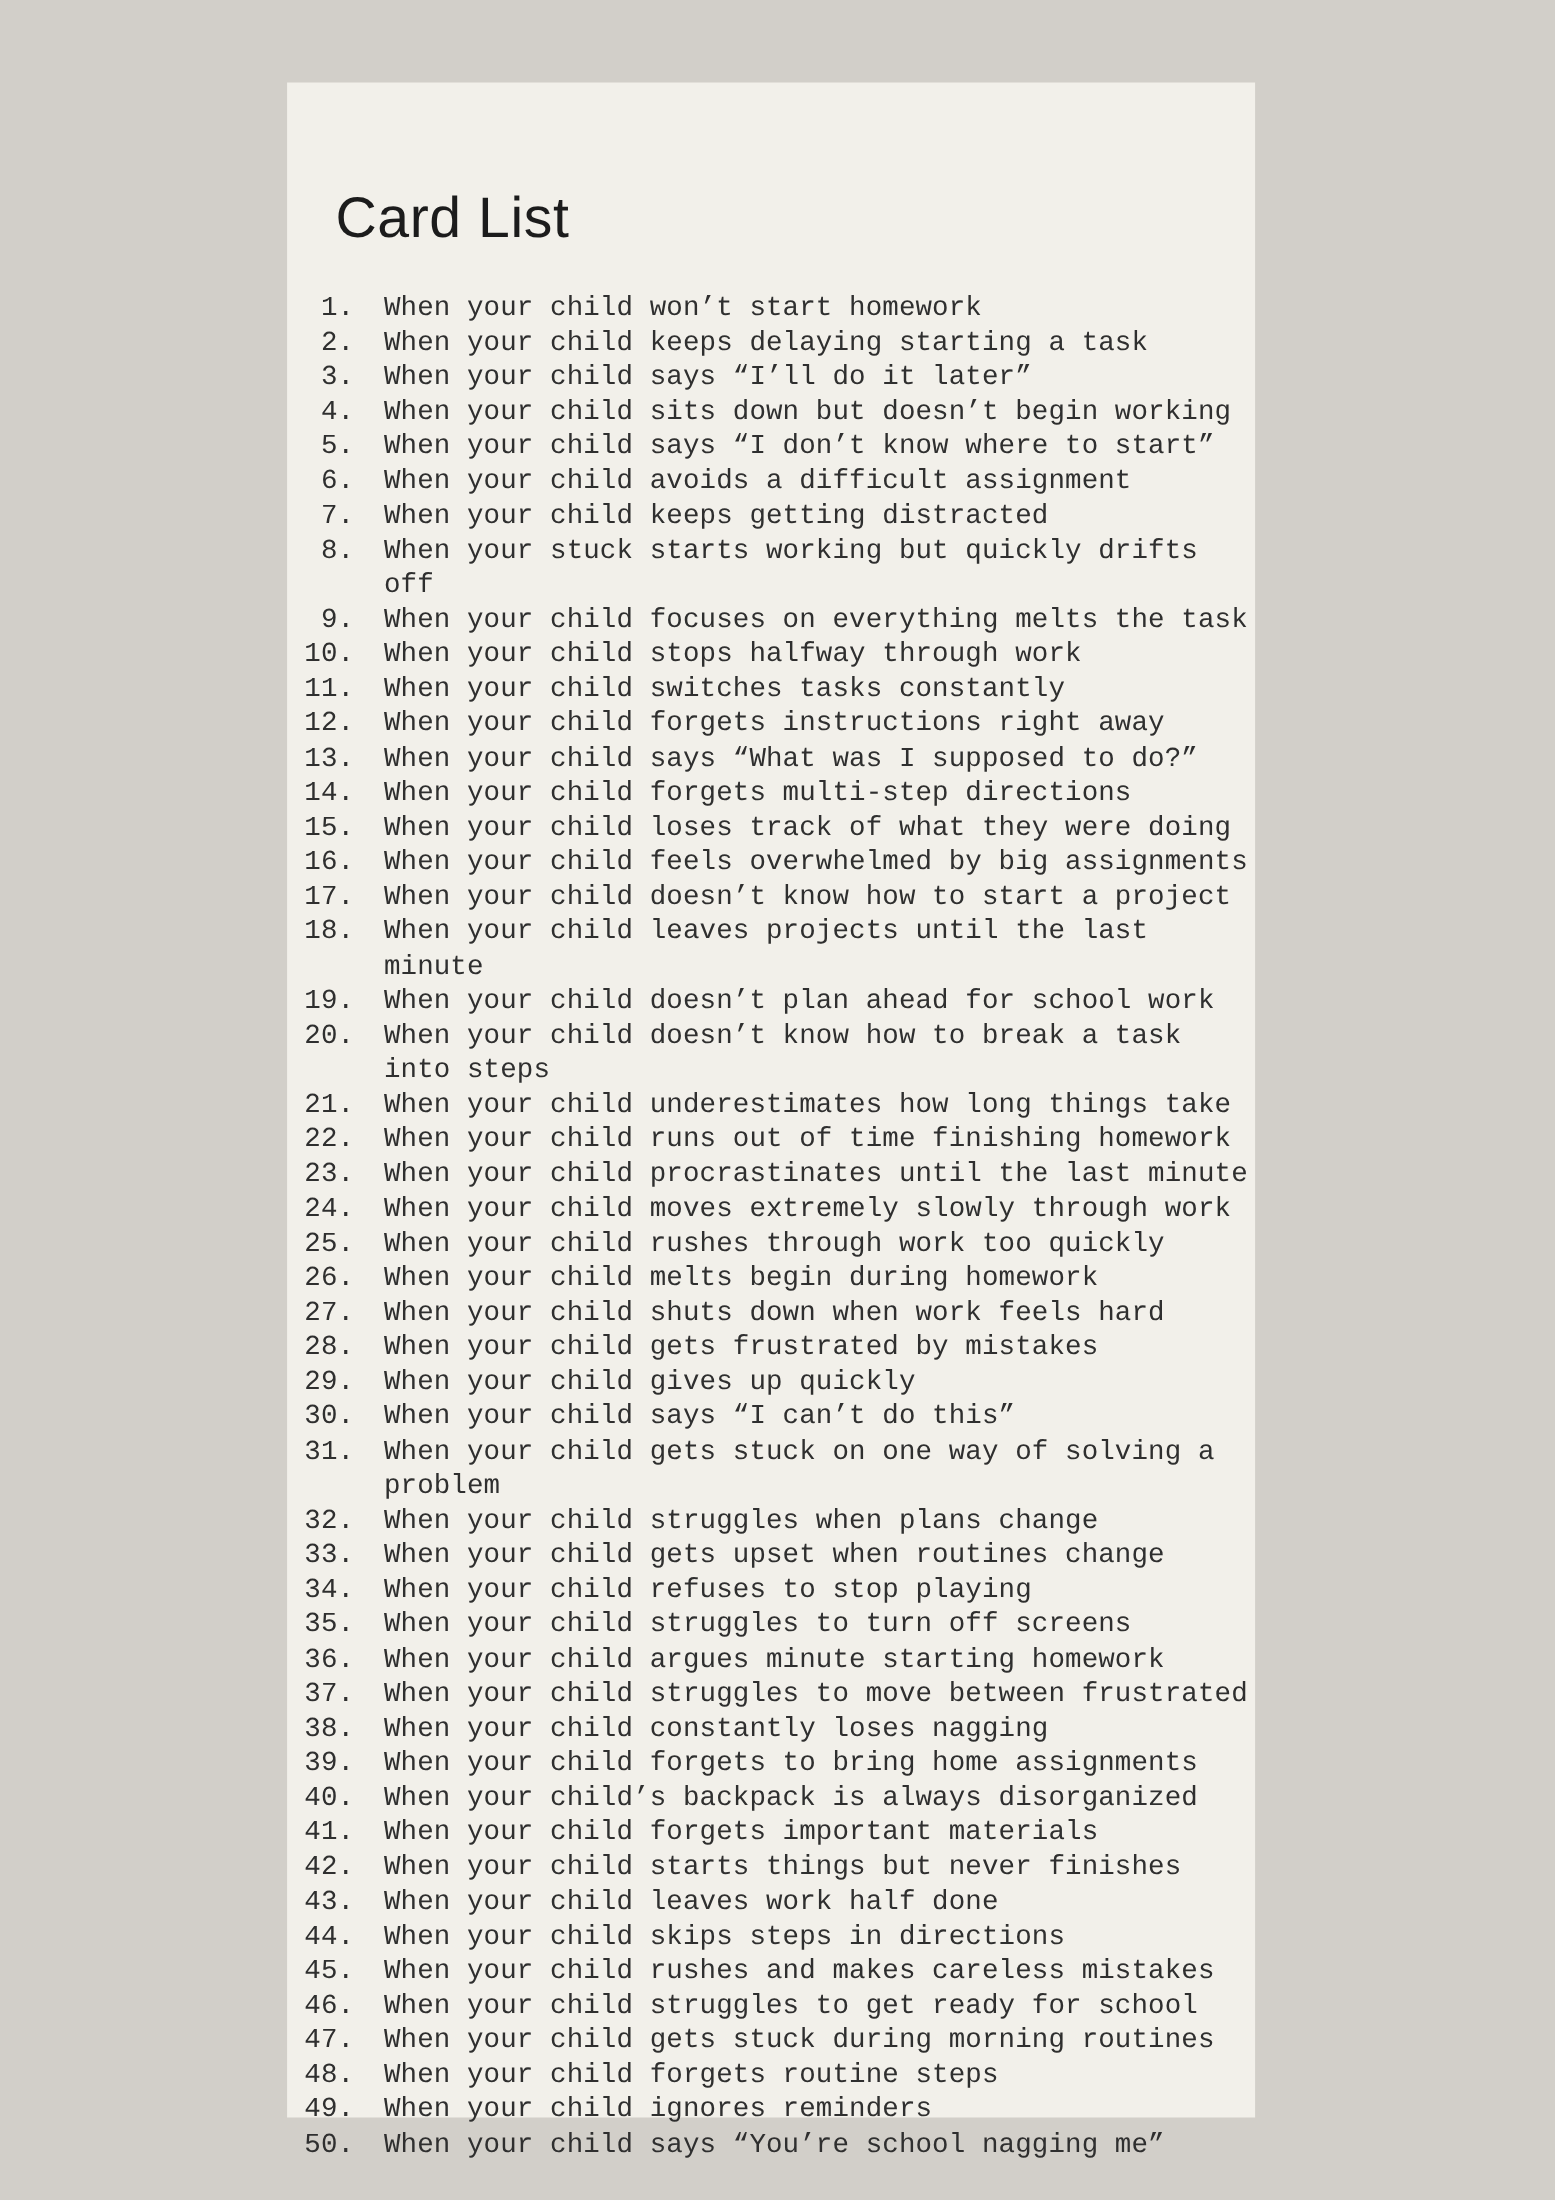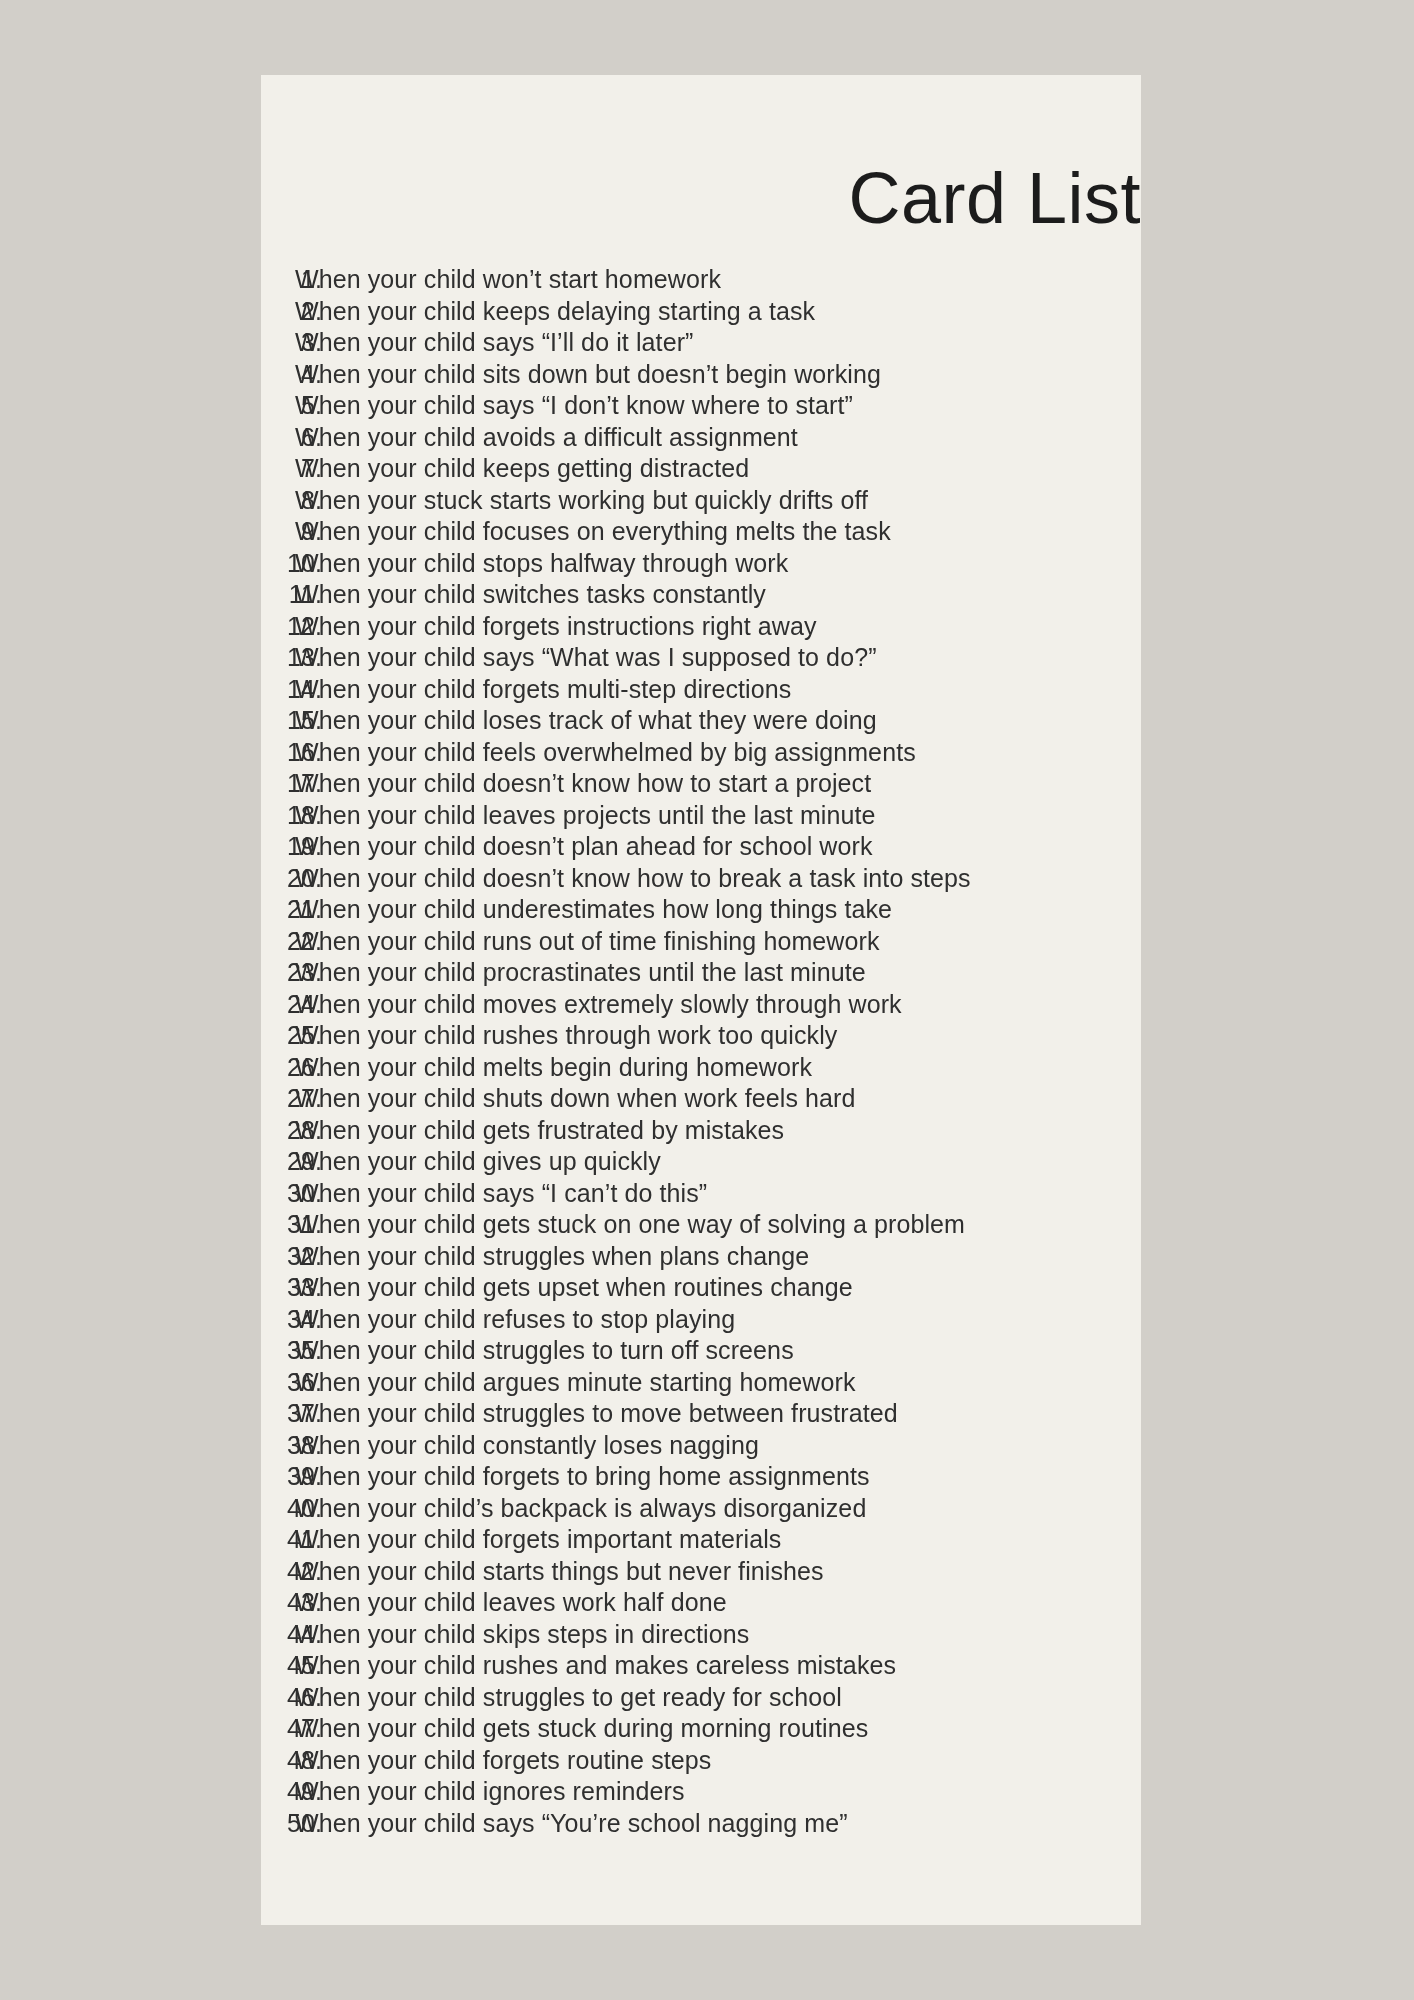--- a/index.html
+++ b/index.html
@@ -24,42 +24,42 @@
     position: absolute;
     left: 261px;
     top: 75px;
     width: 880px;
     height: 1850px;
     background: #f2f0ea;
   }
   h1.page-title {
     margin: 0;
     padding: 93px 0 0 44px;
-    font-size: 72px;
+    font-size: 52px;
     line-height: 60px;
     font-weight: 500;
     letter-spacing: 0.5px;
     color: #1c1c1c;
-    text-align: right;
   }
   ol.card-list {
     margin: 36px 0 0 0;
     padding: 0;
     list-style: none;
     counter-reset: card;
     font-size: 25px;
     line-height: 31.5px;
     font-weight: 400;
     color: #2f2f2f;
     letter-spacing: 0.1px;
   }
   ol.card-list li {
     counter-increment: card;
     position: relative;
-    padding-left: 34px;
+    padding-left: 88px;
+    font-family: Liberation Mono, monospace;
   }
   ol.card-list li::before {
     content: counter(card) ".";
     position: absolute;
     left: 0;
     top: 0;
     width: 61px;
     text-align: right;
     color: #2f2f2f;
   }

